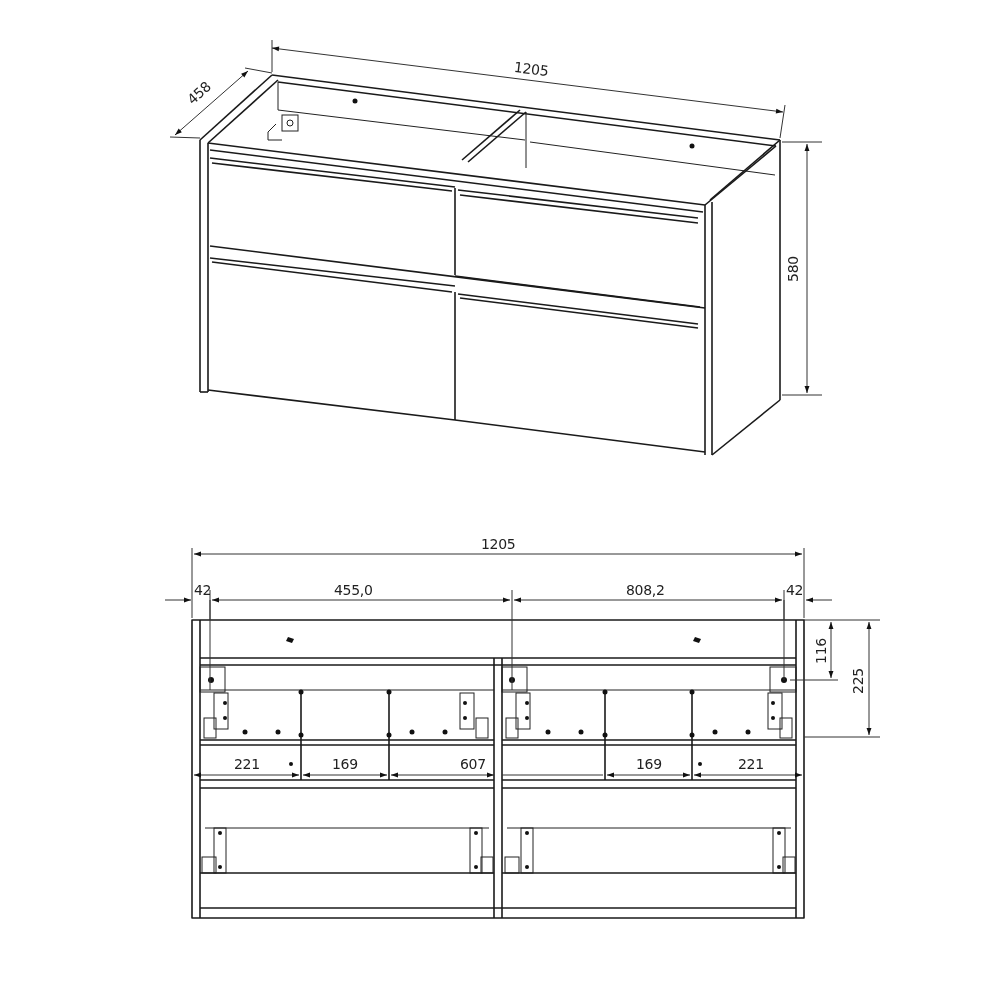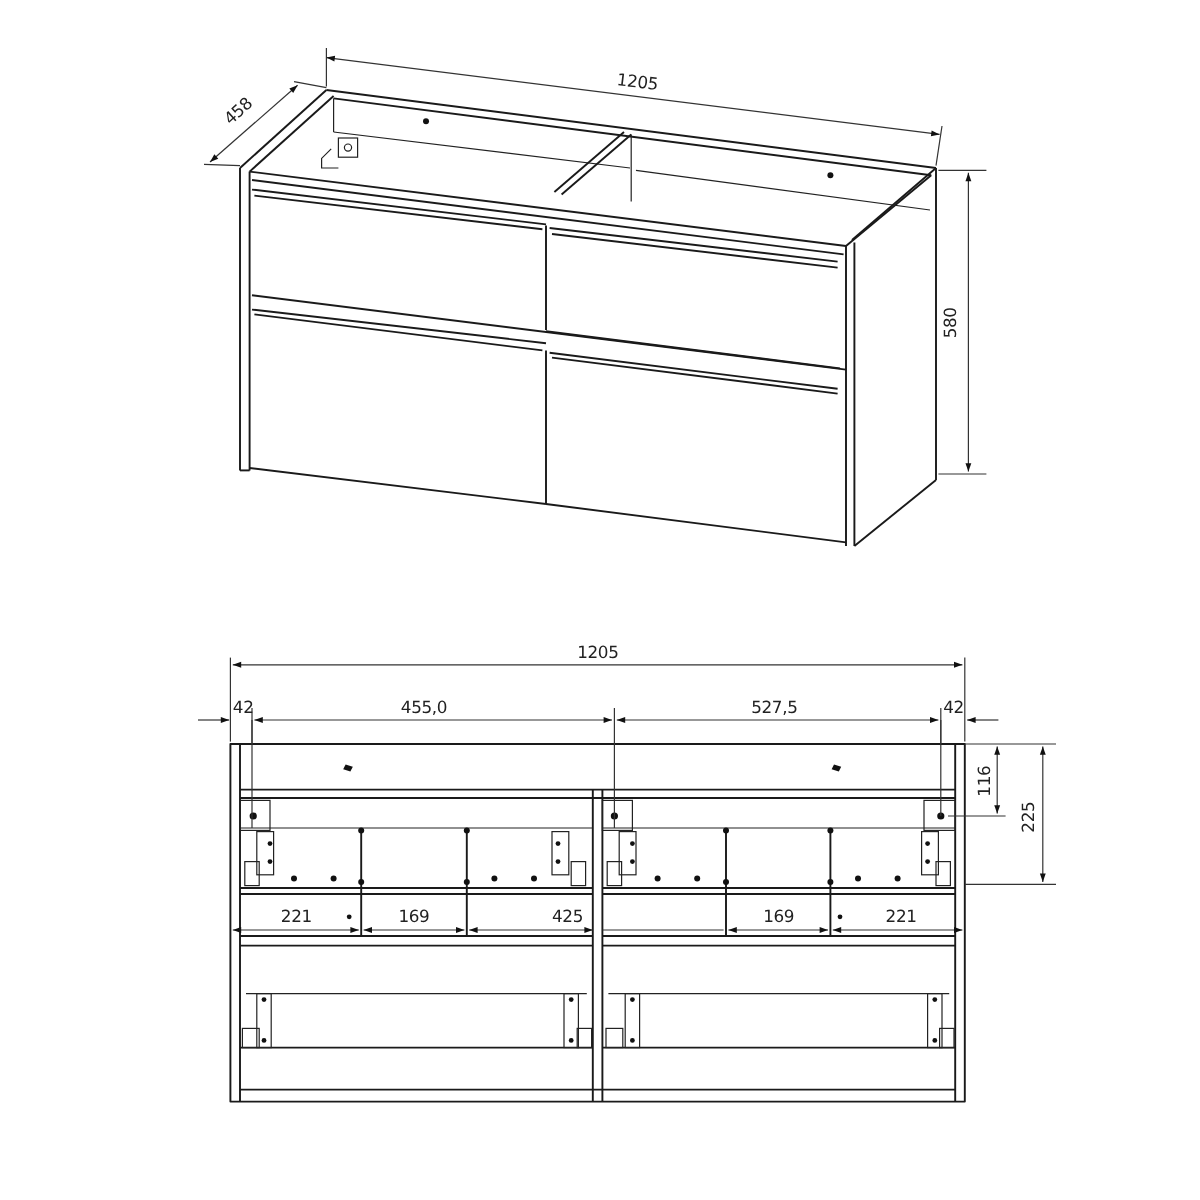--- a/index.html
+++ b/index.html
@@ -217,22 +217,22 @@
   </g>
 </svg>
 
 <span class="lbl" style="left:514px;top:62px;transform:rotate(7deg);">1205</span>
 <span class="lbl" style="left:186px;top:86px;transform:rotate(-42deg);">458</span>
 <span class="lbl" style="left:780px;top:262px;transform:rotate(-90deg);">580</span>
 
 <span class="lbl" style="left:481px;top:537px;">1205</span>
 <span class="lbl" style="left:194px;top:583px;">42</span>
 <span class="lbl" style="left:334px;top:583px;">455,0</span>
-<span class="lbl" style="left:626px;top:583px;">527,5</span>
+<span class="lbl" style="left:626px;top:583px;">808,2</span>
 <span class="lbl" style="left:786px;top:583px;">42</span>
 <span class="lbl" style="left:808px;top:644px;transform:rotate(-90deg);">116</span>
 <span class="lbl" style="left:845px;top:674px;transform:rotate(-90deg);">225</span>
 
 <span class="lbl" style="left:234px;top:757px;">221</span>
 <span class="lbl" style="left:332px;top:757px;">169</span>
-<span class="lbl" style="left:460px;top:757px;">425</span>
+<span class="lbl" style="left:460px;top:757px;">607</span>
 <span class="lbl" style="left:636px;top:757px;">169</span>
 <span class="lbl" style="left:738px;top:757px;">221</span>
 
 </body></html>

